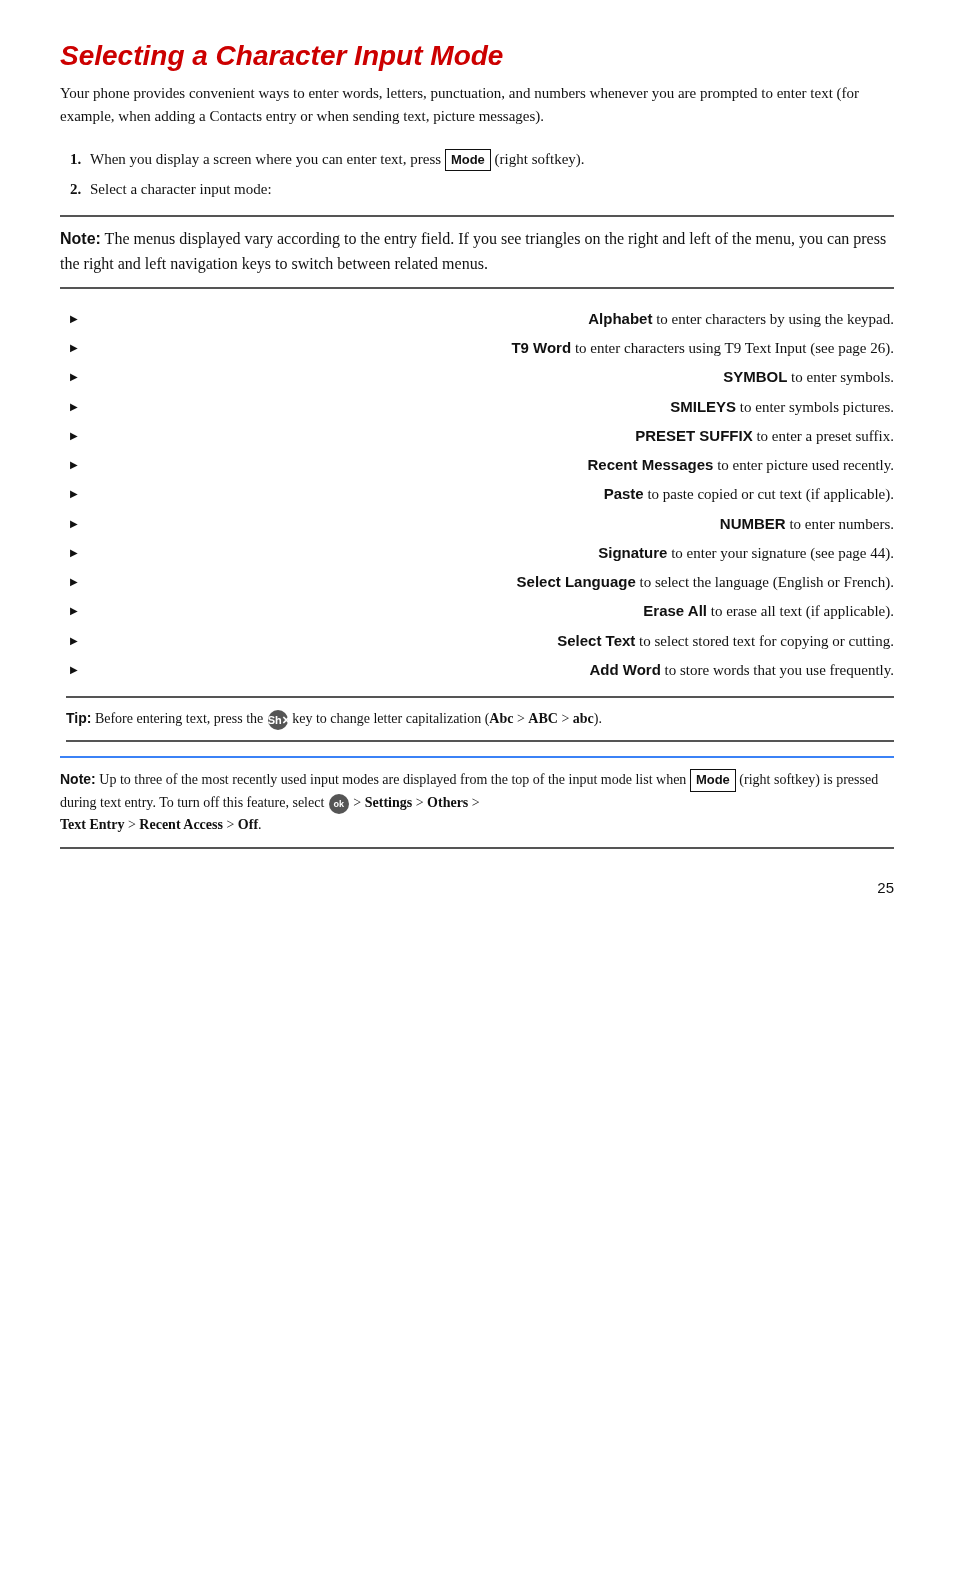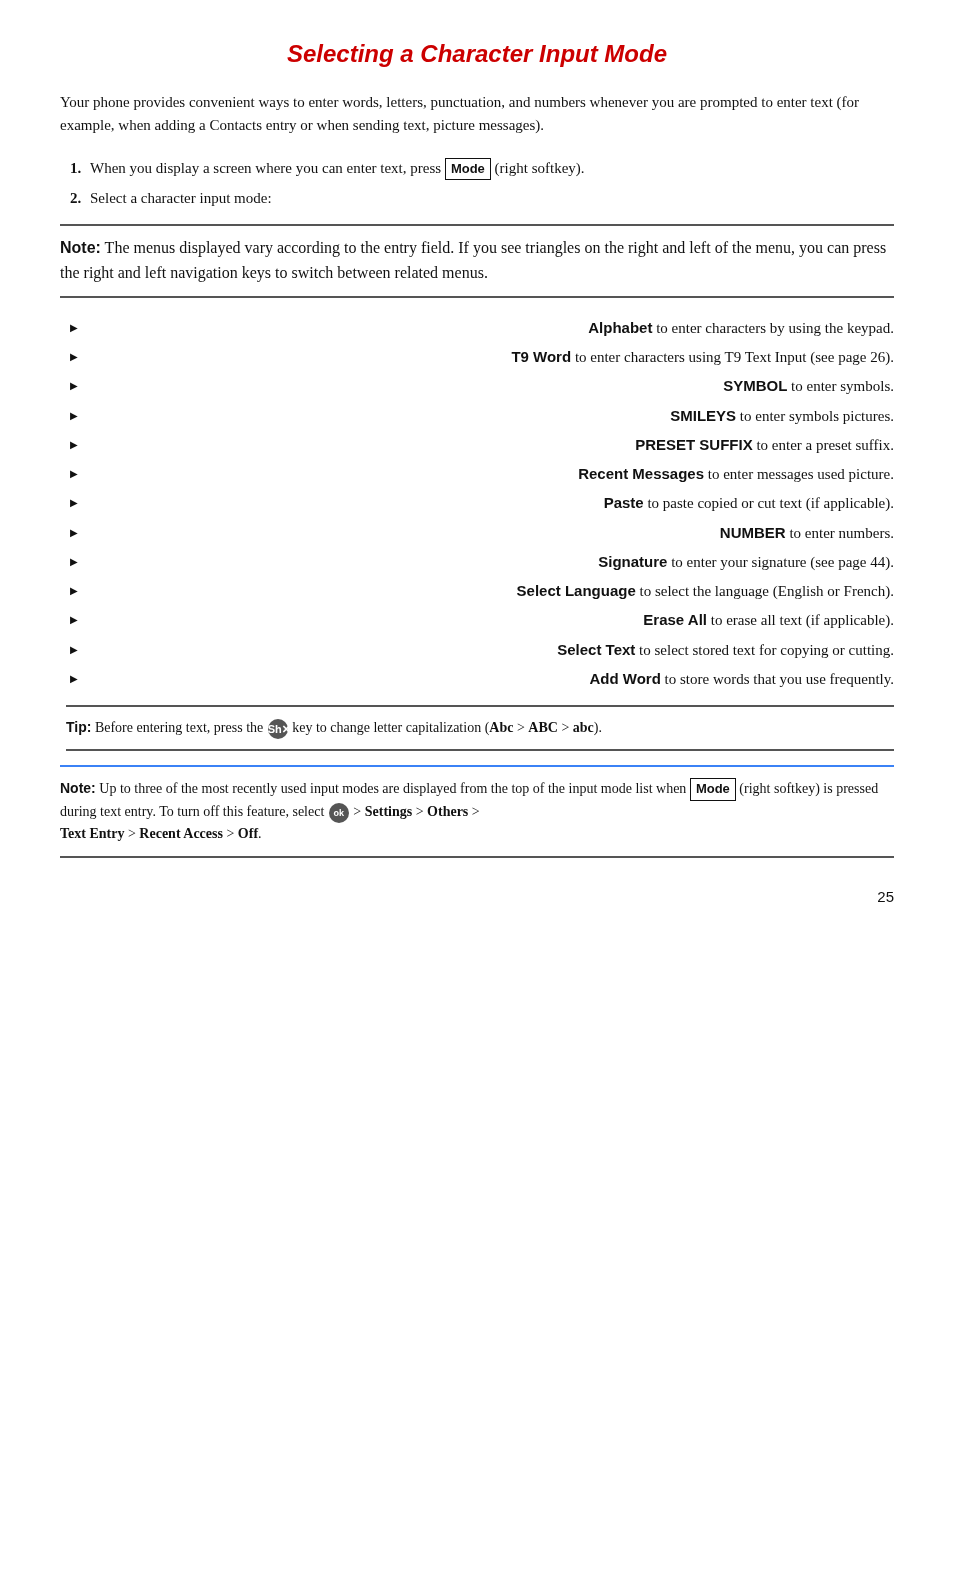--- a/index.html
+++ b/index.html
@@ -8,25 +8,24 @@
       font-family: 'Times New Roman', Georgia, serif;
       font-size: 15px;
       color: #111;
       width: 954px;
       min-height: 1590px;
       padding: 40px 60px 60px 60px;
     }
     h1 {
       color: #cc0000;
       font-family: Arial, Helvetica, sans-serif;
-      font-size: 24px;
+      font-size: 28px;
       font-weight: 900;
       font-style: italic;
-      margin-bottom: 23px;
-      text-align: center;
+      margin-bottom: 10px;
     }
     .intro {
       font-size: 15px;
       line-height: 1.55;
       margin-bottom: 18px;
     }
     .steps {
       margin-left: 10px;
       margin-bottom: 0;
     }
@@ -171,21 +170,21 @@
 <div class="note-box">
   <span class="label">Note:</span><span> The menus displayed vary according to the entry field. If you see triangles on the right and left of the menu, you can press the right and left navigation keys to switch between related menus.</span>
 </div>
 
 <ul class="bullet-list">
   <li><b>Alphabet</b><span> to enter characters by using the keypad.</span></li>
   <li><b>T9 Word</b><span> to enter characters using T9 Text Input (see page 26).</span></li>
   <li><b>SYMBOL</b><span> to enter symbols.</span></li>
   <li><b>SMILEYS</b><span> to enter symbols pictures.</span></li>
   <li><b>PRESET SUFFIX</b><span> to enter a preset suffix.</span></li>
-  <li><b>Recent Messages</b><span> to enter messages used picture.</span></li>
+  <li><b>Recent Messages</b><span> to enter picture used recently.</span></li>
   <li><b>Paste</b><span> to paste copied or cut text (if applicable).</span></li>
   <li><b>NUMBER</b><span> to enter numbers.</span></li>
   <li><b>Signature</b><span> to enter your signature (see page 44).</span></li>
   <li><b>Select Language</b><span> to select the language (English or French).</span></li>
   <li><b>Erase All</b><span> to erase all text (if applicable).</span></li>
   <li><b>Select Text</b><span> to select stored text for copying or cutting.</span></li>
   <li><b>Add Word</b><span> to store words that you use frequently.</span></li>
 </ul>
 
 <div class="tip-box">

